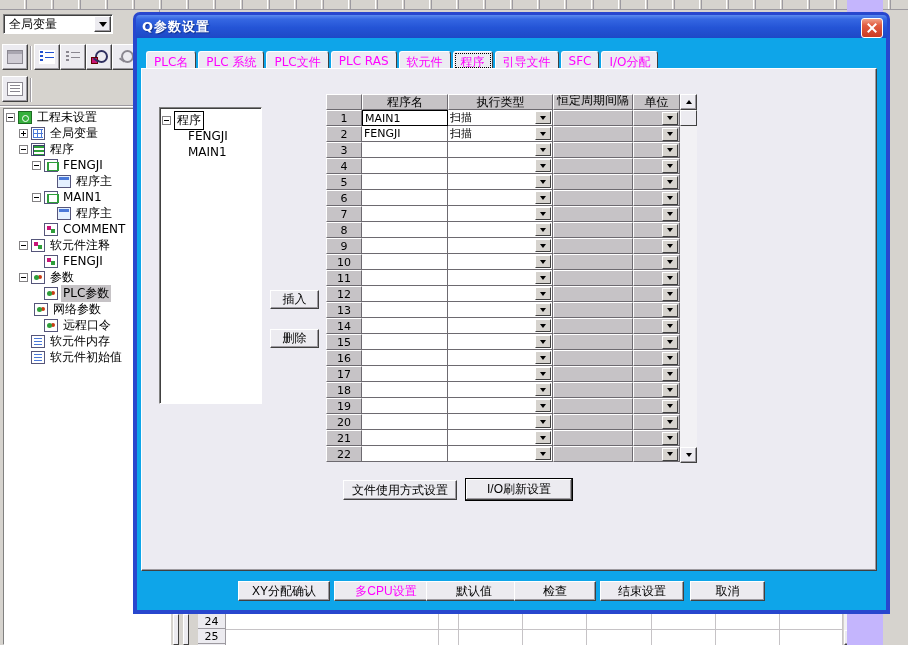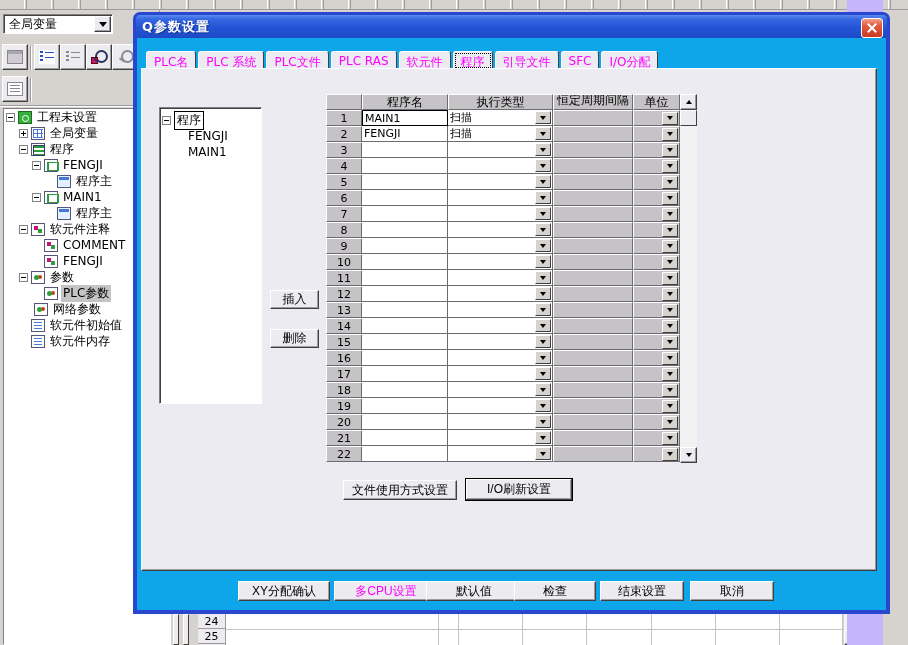--- a/index.html
+++ b/index.html
@@ -189,59 +189,64 @@
       <div class="tree-row" style="padding-left: 28px;">
         <span class="expander"></span>
         <span class="ticon ti-ladder"></span>
         <span class="tree-label">MAIN1</span>
       </div>
       <div class="tree-row" style="padding-left: 41px;">
         <span class="exp-space"></span>
         <span class="ticon ti-progbody"></span>
         <span class="tree-label">程序主</span>
       </div>
+      <div class="tree-row" style="padding-left: 28px;">
+        <span class="exp-space"></span>
+        <span class="ticon ti-comment"></span>
+        <span class="tree-label">COMMENT</span>
+      </div>
       <div class="tree-row" style="padding-left: 15px;">
         <span class="expander"></span>
         <span class="ticon ti-comment"></span>
         <span class="tree-label">软元件注释</span>
       </div>
       <div class="tree-row" style="padding-left: 28px;">
         <span class="exp-space"></span>
         <span class="ticon ti-comment"></span>
-        <span class="tree-label">COMMENT</span>
-      </div>
-      <div class="tree-row" style="padding-left: 28px;">
-        <span class="exp-space"></span>
-        <span class="ticon ti-comment"></span>
         <span class="tree-label">FENGJI</span>
       </div>
       <div class="tree-row" style="padding-left: 15px;">
         <span class="expander"></span>
         <span class="ticon ti-param"></span>
         <span class="tree-label">参数</span>
       </div>
       <div class="tree-row selected" style="padding-left: 28px;">
         <span class="exp-space"></span>
         <span class="ticon ti-param"></span>
         <span class="tree-label">PLC参数</span>
       </div>
       <div class="tree-row" style="padding-left: 18px;">
         <span class="exp-space"></span>
         <span class="ticon ti-param"></span>
         <span class="tree-label">网络参数</span>
       </div>
+      <div class="tree-row" style="padding-left: 28px;">
+        <span class="exp-space"></span>
+        <span class="ticon ti-param"></span>
+        <span class="tree-label">远程口令</span>
+      </div>
+      <div class="tree-row" style="padding-left: 15px;">
+        <span class="exp-space"></span>
+        <span class="ticon ti-doc"></span>
+        <span class="tree-label">软元件内存</span>
+      </div>
       <div class="tree-row" style="padding-left: 15px;">
         <span class="exp-space"></span>
         <span class="ticon ti-doc"></span>
         <span class="tree-label">软元件初始值</span>
-      </div>
-      <div class="tree-row" style="padding-left: 15px;">
-        <span class="exp-space"></span>
-        <span class="ticon ti-doc"></span>
-        <span class="tree-label">软元件内存</span>
       </div>
     </div>
 </div>
 
 <div class="bottom-grid">
   <div class="bg-white-left"></div>
   <div class="splitbar" style="left:13px"></div>
   <div class="splitbar" style="left:23px"></div>
   <div class="rowhdr-col" id="grid-rowhdr">
       <div class="rowhdr-cell">24</div>
@@ -719,15 +724,15 @@
     <button class="mid-btn btn3d" style="left:201px; top:411px; width:114px;">文件使用方式设置</button>
     <button class="mid-btn btn3d default-btn" style="left:323px; top:409px; width:108px; height:23px;">I/O刷新设置</button>
   </div>
 
   <div class="footer" id="footer">
       <button class="fbtn btn3d" style="left: 101px; width: 92px;">XY分配确认</button>
       <button class="fbtn btn3d accent" style="left: 197px; width: 104px;">多CPU设置</button>
       <button class="fbtn btn3d" style="left: 289px; width: 96px; text-align: right;">默认值</button>
       <button class="fbtn btn3d" style="left: 377px; width: 82px;">检查</button>
       <button class="fbtn btn3d" style="left: 463px; width: 84px;">结束设置</button>
-      <button class="fbtn btn3d" style="left: 553px; width: 84px;">取消</button>
+      <button class="fbtn btn3d" style="left: 553px; width: 75px;">取消</button>
     </div>
 </div>
 
 </body></html>

